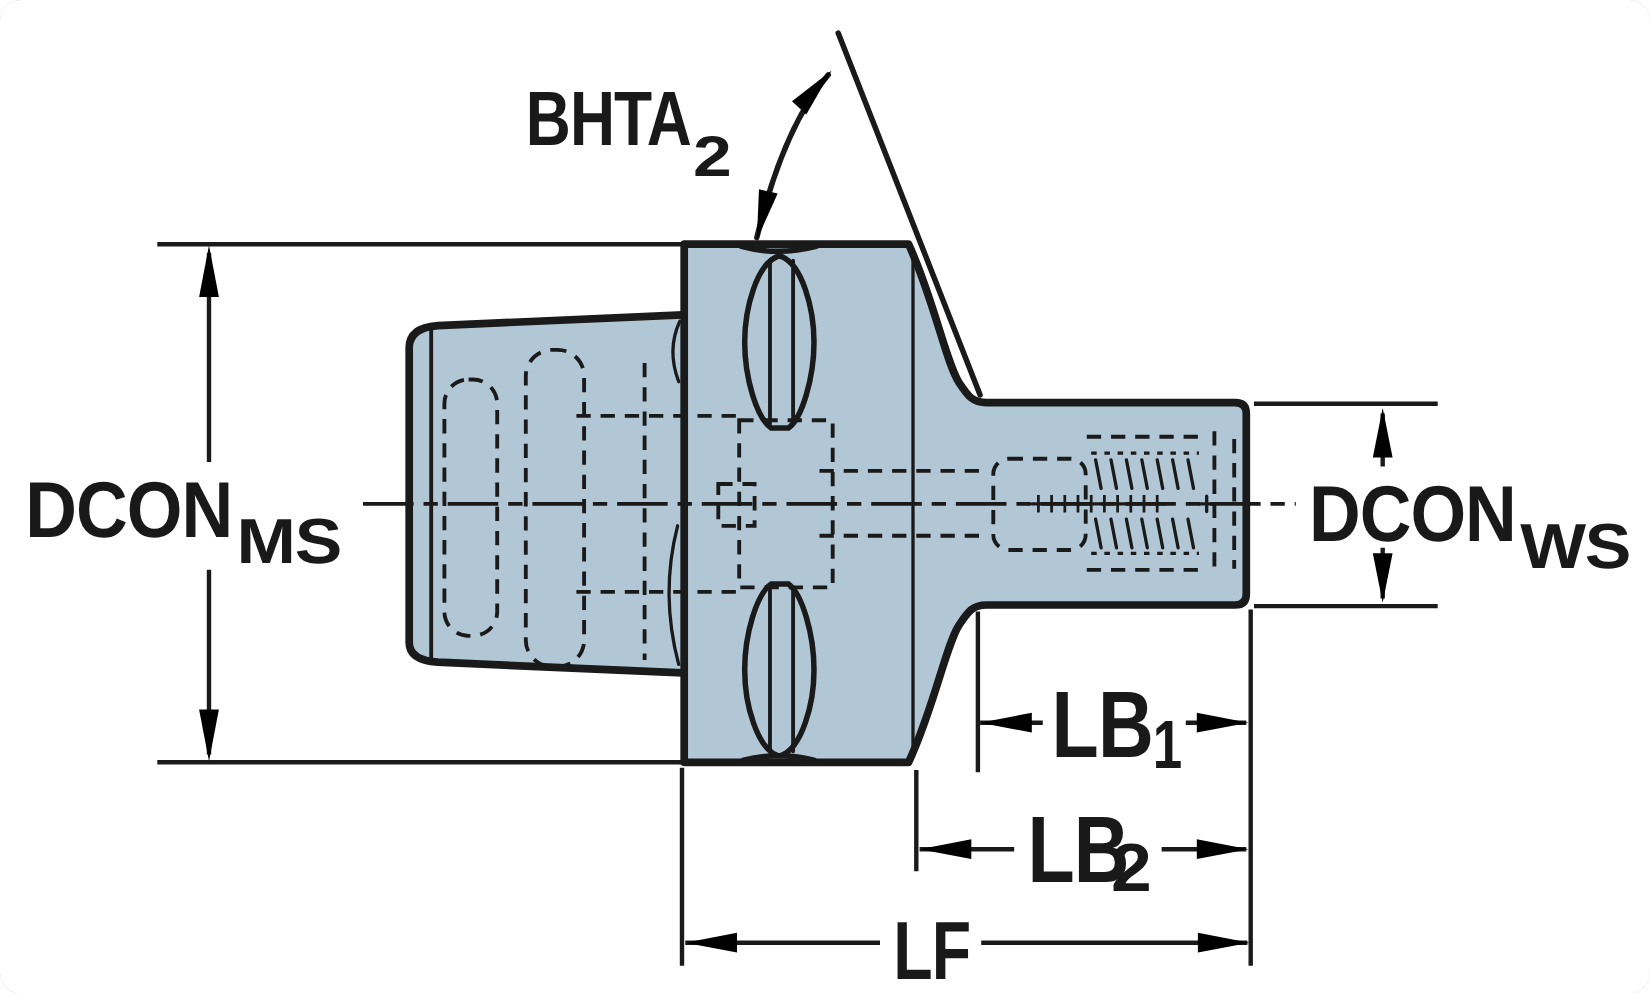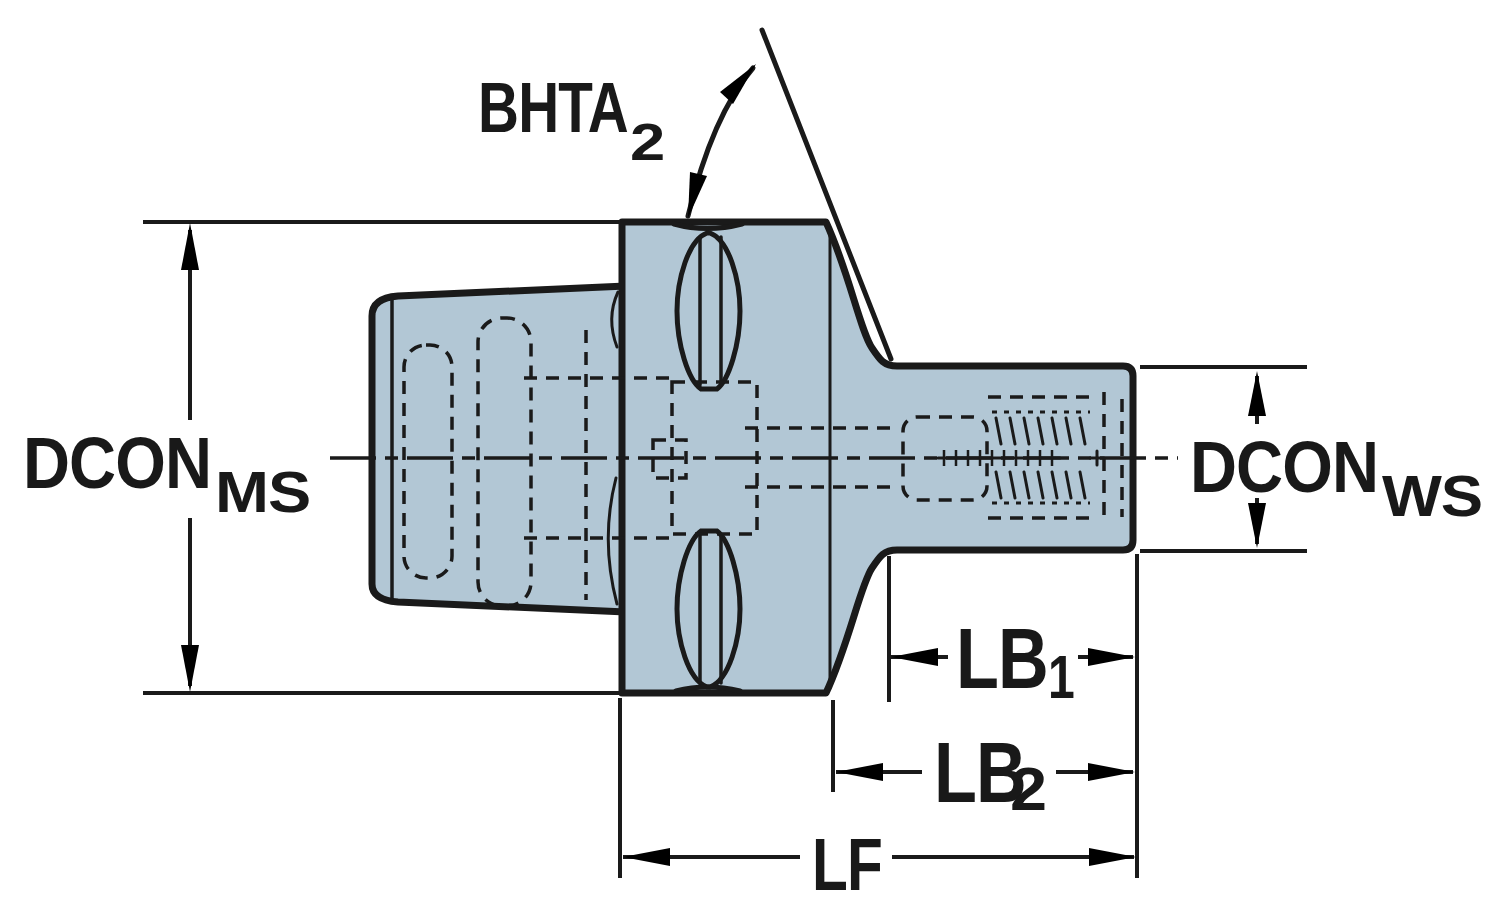--- a/index.html
+++ b/index.html
@@ -1,16 +1,16 @@
 <!DOCTYPE html>
 <html><head>
 <meta charset="utf-8">
 <style>
   html,body{margin:0;padding:0;background:#fff;}
-  .stage{position:relative;width:1500px;height:903px;background:#c4b5fd;overflow:hidden;}
+  .stage{position:relative;width:1500px;height:903px;background:#c4b5fd;overflow:hidden;border-radius:19px;}
   svg{display:block;}
   
   .outline{stroke-width:7;stroke-linejoin:round;stroke-linecap:round;}
   .mid{stroke-width:5;stroke-linecap:round;}
   .thin{stroke-width:3;stroke-linecap:round;}
   .inner{stroke-width:3.5;stroke-linecap:round;}
   .dim{stroke-width:4;stroke-linecap:butt;}
   .hid{stroke-width:3.5;stroke-dasharray:13 9;stroke-linecap:butt;}
   .hidf{stroke-width:3;stroke-dasharray:5 7;stroke-linecap:butt;}
   .cline{stroke-width:3.5;stroke-dasharray:46 9 13 9;}

